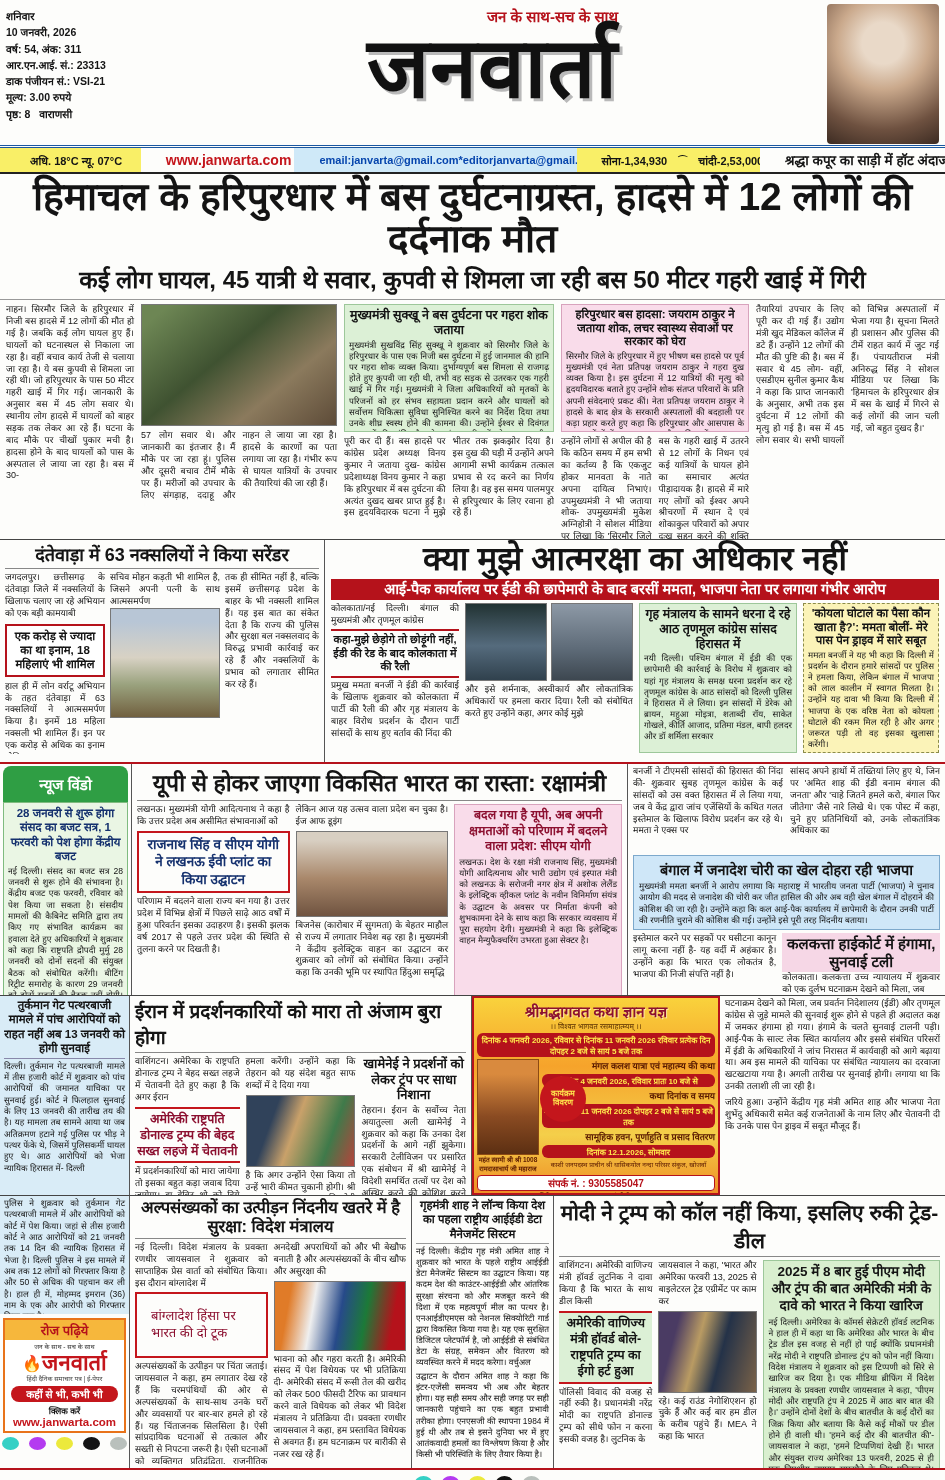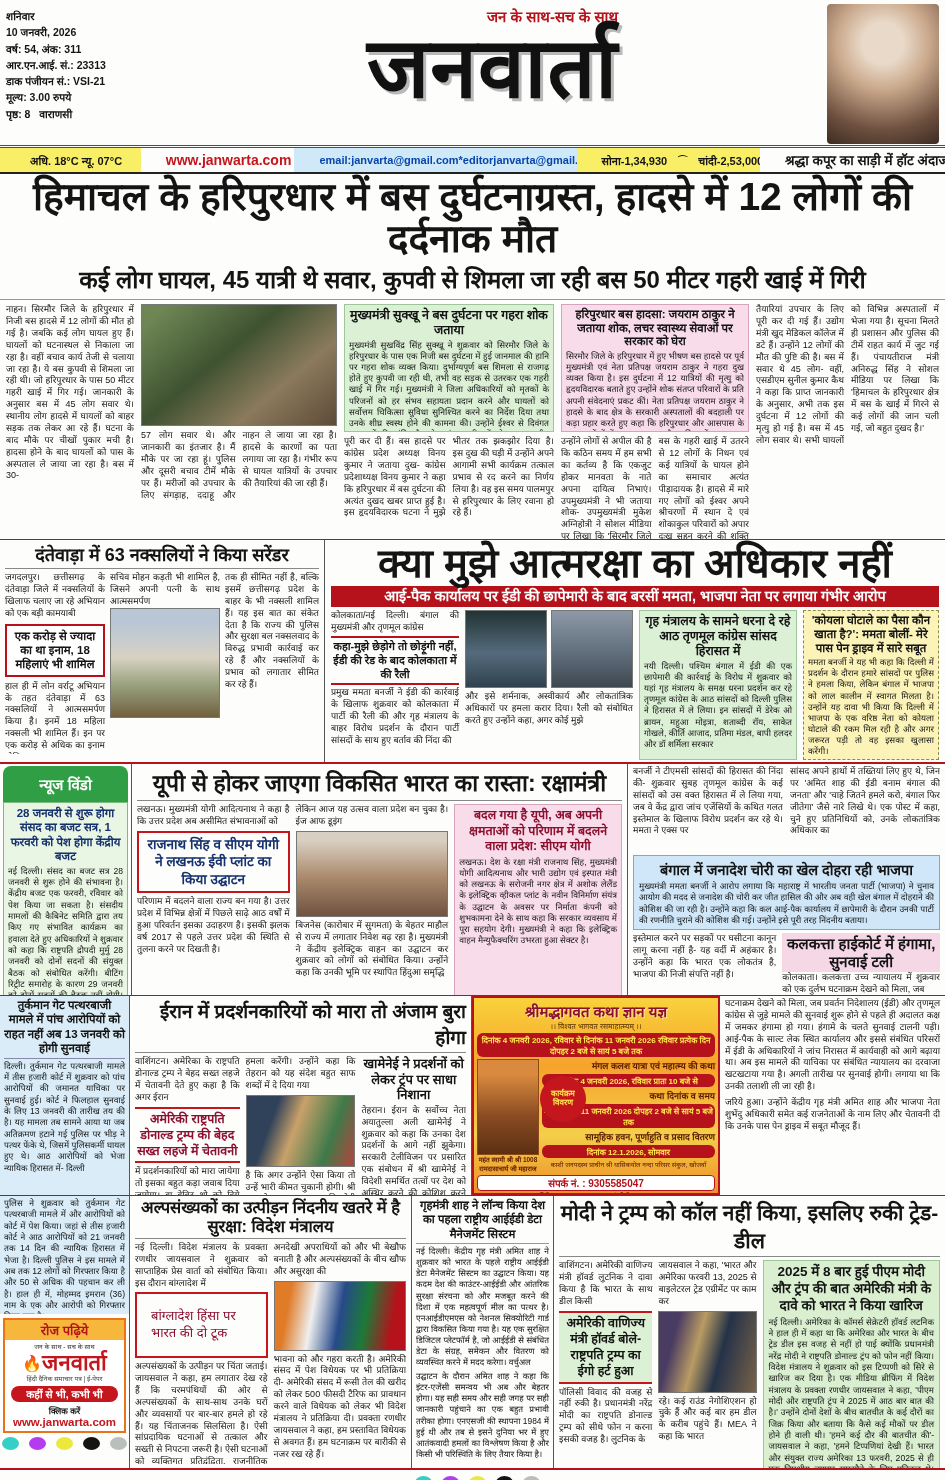--- a/index.html
+++ b/index.html
@@ -41,21 +41,21 @@
   .undertext{margin-top:4px;height:126px;overflow:hidden}
 
   
   .band2{height:224px;display:grid;grid-template-columns:325px 1fr;border-bottom:2px solid #b5121b}
   .naxal{border-right:1px solid #555;padding:2px 5px;overflow:hidden}
   .naxal h3{font-size:18px;font-weight:900;text-align:center;border-bottom:1px solid #888;padding-bottom:2px}
   .naxal-grid{display:grid;grid-template-columns:100px 110px 1fr;gap:5px;margin-top:3px;height:182px;overflow:hidden}
   .kickbox{border:2px solid #b5121b;background:#fff;padding:3px;font-size:11.5px;font-weight:bold;text-align:center;line-height:1.25;margin:4px 0}
   .naxal-photo{height:110px;background:linear-gradient(#b8c6d6 12%,#d8d2c4 45%,#9aa27e 70%,#71603f);border:1px solid #777}
   .mamata{padding:2px 6px;overflow:hidden}
-  .mamata h3{font-size:40px;font-weight:900;text-align:center;line-height:1.05}
+  .mamata h3{font-size:33px;font-weight:900;text-align:center;line-height:1.05}
   .banner{background:#b5121b;color:#fff;font-weight:bold;font-size:14.5px;text-align:center;padding:2px 4px;margin:2px 0 3px;line-height:1.2}
   .mamata-grid{display:grid;grid-template-columns:128px 168px 158px 1fr;gap:6px;height:150px;overflow:hidden}
   .subbox{border-top:2px solid #b5121b;border-bottom:2px solid #b5121b;font-size:11px;font-weight:bold;text-align:center;padding:2px 0;margin:2px 0;line-height:1.25}
   .mm-photos{display:flex;gap:4px}
   .ph-mamata{flex:1;height:78px;background:linear-gradient(#233,#556b7d 55%,#30414d);border:1px solid #777}
   .ph-police{flex:1;height:78px;background:linear-gradient(#8d99a6,#5d6a77 60%,#3d4750);border:1px solid #777}
   .gbox2{background:#dcf0d6;border:1px solid #9dc79a;padding:3px 4px;overflow:hidden}
   .ybox{background:#fbf3b8;border:1px dashed #8b8b4a;padding:3px 4px;overflow:hidden}
 
   
@@ -75,21 +75,21 @@
   .bluebox{background:#cfe7f8;border:1px solid #7da9cc;padding:3px 5px;margin:3px 0}
   .blue-head{font-size:14.5px;font-weight:900;text-align:center;margin-bottom:2px}
   .hc-grid{display:grid;grid-template-columns:1fr 1.1fr;gap:6px}
   .hc-head{background:#f6d7e6;font-size:15px;font-weight:900;text-align:center;line-height:1.15;padding:2px}
 
   
   .band4{height:200px;display:grid;grid-template-columns:130px 342px 248px 1fr}
   .turk{border-right:1px solid #555;background:#d9ecf7;padding:2px 4px;overflow:hidden}
   .turk-head{font-size:11.5px;font-weight:bold;text-align:center;line-height:1.25;border-bottom:1px solid #88a;padding-bottom:2px;margin-bottom:2px}
   .iran{border-right:1px solid #555;padding:2px 5px;overflow:hidden}
-  .iran h3{font-size:19px;font-weight:900;text-align:right;border-bottom:1px solid #888;padding-bottom:2px}
+  .iran h3{font-size:19px;font-weight:900;text-align:left;border-bottom:1px solid #888;padding-bottom:2px}
   .iran-grid{display:grid;grid-template-columns:1fr 1.05fr 1fr;gap:6px;margin-top:3px;height:164px;overflow:hidden}
   .warnbox{border-top:2px solid #c4161c;border-bottom:2px solid #c4161c;color:#8c1030;font-weight:bold;font-size:12.5px;text-align:center;padding:2px 0;margin:3px 0;line-height:1.3}
   .trump-photo{height:72px;background:linear-gradient(110deg,#30425a 25%,#c9a16a 45%,#3f7a4a 75%,#b5443c);border:1px solid #777;margin:3px 0}
   .kh-head{font-size:13px;font-weight:900;text-align:center;line-height:1.2;margin-bottom:2px}
   .ad{background:linear-gradient(#f9d23c,#f6a32b 35%,#f4cf4a 70%,#ef8f25);border:2px solid #b5121b;padding:3px;overflow:hidden;position:relative}
   .ad-title{color:#8c1030;font-weight:900;font-size:15px;text-align:center;text-shadow:1px 1px 0 #ffe9a0}
   .ad-sub{font-size:7.5px;text-align:center;color:#5a3100}
   .ad-band{background:#b5121b;color:#ffe94d;font-size:8px;font-weight:bold;text-align:center;border-radius:6px;padding:1px 2px;margin:2px 0}
   .ad-line{font-size:9px;font-weight:bold;text-align:right;color:#5a1a00}
   .ad-grid{display:grid;grid-template-columns:62px 1fr;gap:3px}

